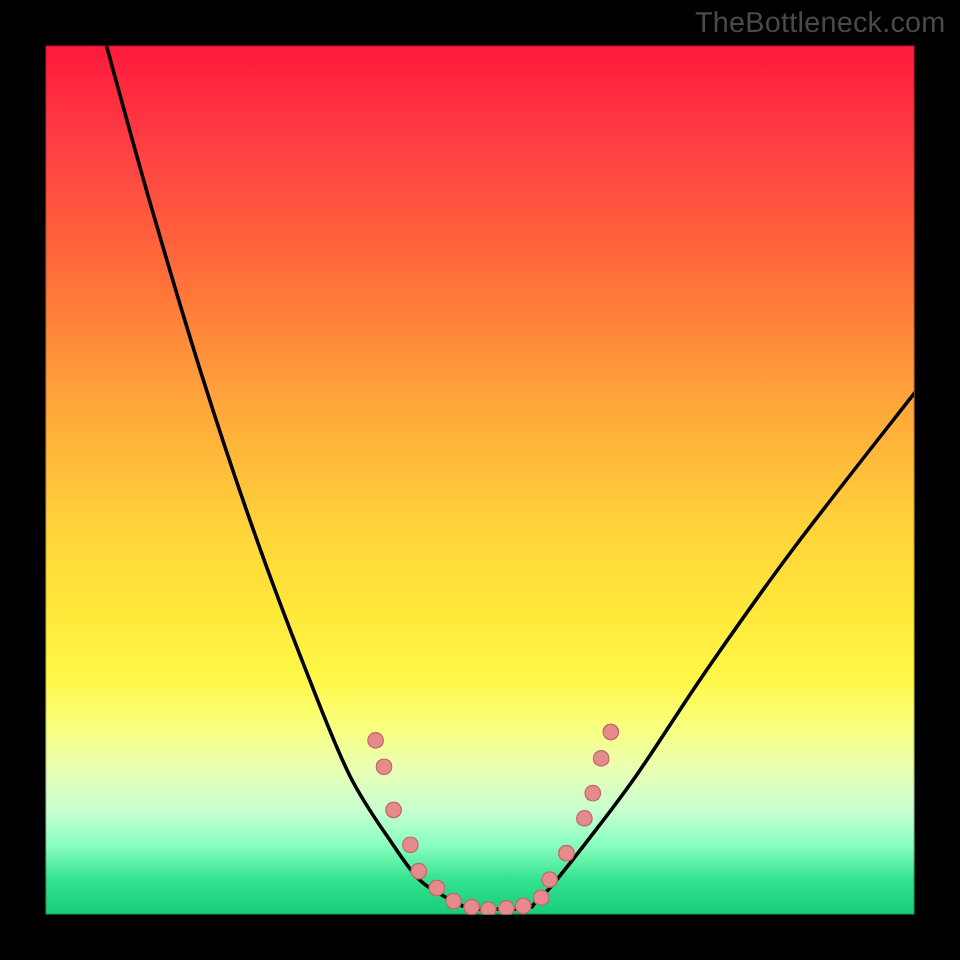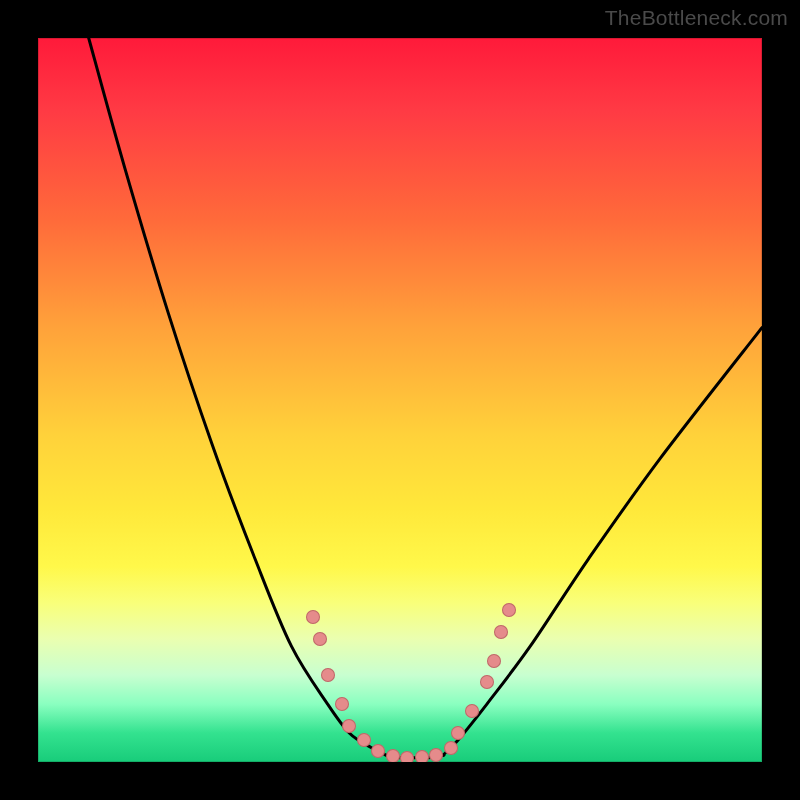--- a/index.html
+++ b/index.html
@@ -40,21 +40,21 @@
       #18cc7a 100%
     );
     box-shadow: inset 0 0 0 1px rgba(0,0,0,0.15);
     overflow: hidden;
   }
   .watermark {
     position: absolute;
     top: 6px;
     right: 12px;
     font-family: Arial, Helvetica, sans-serif;
-    font-size: 21px;
+    font-size: 24px;
     color: #4a4a4a;
     font-weight: 500;
     letter-spacing: 0.2px;
     user-select: none;
   }
   svg.curves {
     position: absolute;
     left: 0;
     top: 0;
     width: 724px;

